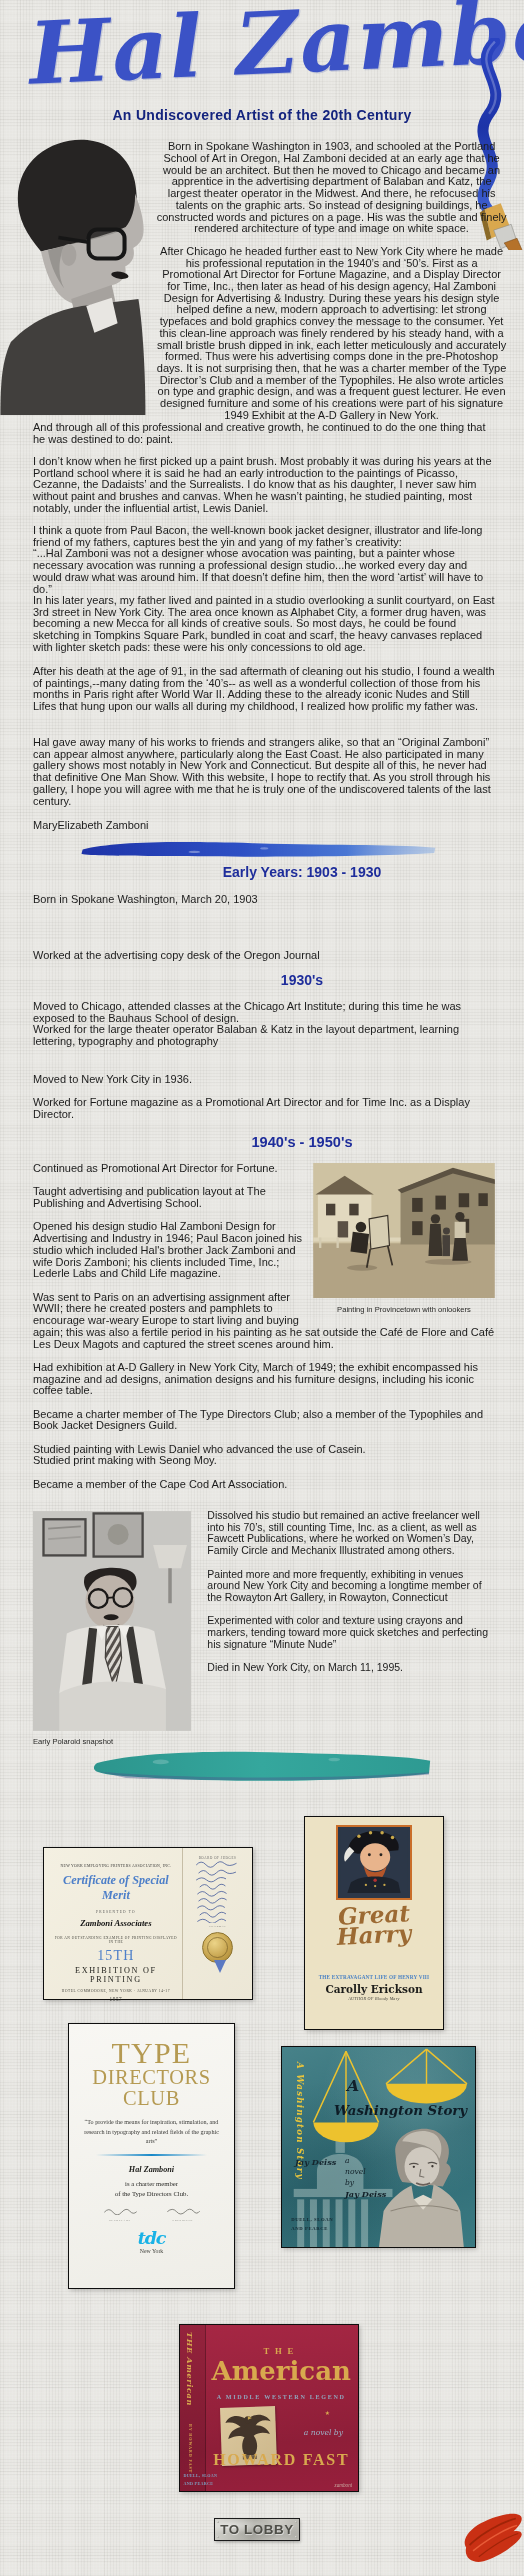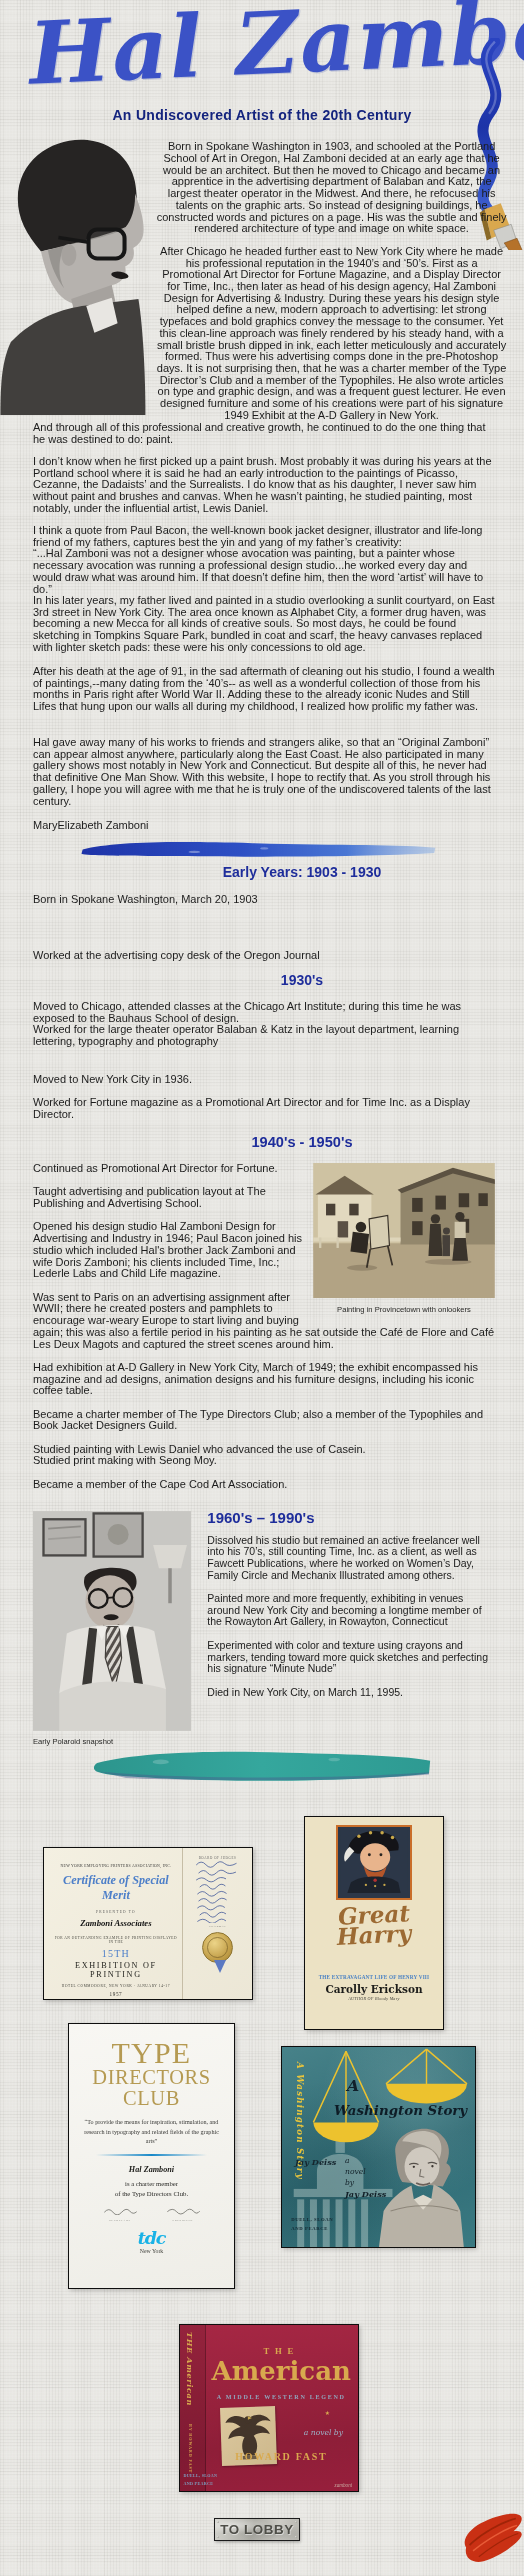--- a/index.html
+++ b/index.html
@@ -29,21 +29,21 @@
   .art{position:absolute;border:1.7px solid #0e0e0e;box-shadow:1.7px 2.3px 4.7px rgba(0,0,0,.25);box-sizing:border-box;}
   
   .merit{background:linear-gradient(135deg,#f4f0e2,#ece7d6);display:flex;}
   .merit .mcol{flex:1;text-align:center;padding:8.2px 3.5px 5.8px 9.3px;font-family:"Liberation Serif",serif;}
   .merit .jcol{width:62px;border-left:0.6px solid #c6bda6;padding:5.8px 3.5px 0;text-align:center;font-family:"Liberation Serif",serif;}
   .m-org{font-size:3.8px;letter-spacing:0.3px;color:#3a3a38;margin-top:8.2px;}
   .m-title{font-size:12.2px;font-weight:bold;font-style:italic;color:#4d7fc9;margin-top:4.7px;}
   .m-pres{font-size:3.5px;letter-spacing:1.2px;color:#555;margin-top:7px;}
   .m-recip{font-size:8.7px;font-weight:bold;font-style:italic;color:#141414;margin-top:3.5px;}
   .m-for{font-size:3.5px;letter-spacing:0.5px;color:#46463f;margin-top:8.2px;}
-  .m-num{font-size:10px;letter-spacing:1.2px;color:#4d7fc9;margin-top:4.7px;font-variant:small-caps;}
+  .m-num{font-size:14px;letter-spacing:1.2px;color:#4d7fc9;margin-top:4.7px;font-variant:small-caps;}
   .m-exh{font-size:8.2px;letter-spacing:1.7px;color:#23231f;margin-top:1.7px;}
   .m-venue{font-size:3.5px;letter-spacing:0.6px;color:#46463f;margin-top:4.7px;}
   .m-year{font-size:5.2px;letter-spacing:0.6px;color:#33332e;margin-top:3.5px;}
   .j-head{font-size:3.2px;letter-spacing:0.6px;color:#666;margin-top:2.3px;}
   .j-chair{font-size:2.6px;letter-spacing:0.3px;color:#777;}
   .seal{width:29px;height:29px;border-radius:50%;margin:3.5px auto 0;
     background:radial-gradient(circle at 40% 35%,#ecd488,#c3a04a 60%,#a08034);
     border:1.7px double #8d7430;position:relative;}
   .seal:after{content:"";position:absolute;inset:4.1px;border-radius:50%;border:0.6px solid rgba(120,95,40,.7);}
   .ribbon{width:0;height:0;margin:-2.3px auto 0;border-left:6.4px solid transparent;border-right:6.4px solid transparent;border-top:13px solid #5b79c2;position:relative;left:2.3px;}
@@ -87,21 +87,21 @@
   .amer{background:linear-gradient(175deg,#a62744,#8e1e38 70%,#971f3c);overflow:hidden;font-family:"Liberation Serif",serif;}
   .amer-spine{left:0;top:0;bottom:0;width:24.5px;background:rgba(0,0,0,.10);border-right:0.6px solid rgba(0,0,0,.25);}
   .amer-spine-title{left:4.7px;top:7px;writing-mode:vertical-rl;font-family:"DejaVu Serif",serif;font-weight:bold;font-style:italic;font-size:8.2px;letter-spacing:0.6px;color:#d8a94e;}
   .amer-spine-author{left:7.6px;top:99px;writing-mode:vertical-rl;font-size:4.1px;letter-spacing:0.9px;color:#d8a94e;font-weight:bold;}
   .amer-front{position:absolute;left:24.5px;top:0;right:0;bottom:0;text-align:center;}
   .amer-the{margin-top:21px;font-size:8.7px;font-weight:bold;letter-spacing:5.8px;color:#d8a94e;}
   .amer-title{font-family:"DejaVu Serif",serif;font-weight:bold;font-size:26px;color:#d8a94e;margin-top:0px;}
   .amer-sub{margin-top:8.2px;font-size:6.1px;font-weight:bold;letter-spacing:1.7px;color:#8fa6bd;}
   .amer-eagle{width:55px;height:58px;margin:7px 0 0 16.3px;background:linear-gradient(135deg,#dcc89e,#cdb88c);transform:rotate(-2deg);box-shadow:0.6px 1.2px 2.3px rgba(0,0,0,.35);}
   .amer-novelby{position:absolute;right:15px;top:103px;font-style:italic;font-size:7.6px;color:#9db3c8;font-family:"DejaVu Serif",serif;}
-  .amer-author{position:absolute;left:0;right:0;top:126px;font-weight:bold;font-size:10px;letter-spacing:1.7px;color:#d8a94e;}
+  .amer-author{position:absolute;left:0;right:0;top:126px;font-weight:bold;font-size:16px;letter-spacing:1.7px;color:#d8a94e;}
   .amer-star{position:absolute;right:28px;top:85px;color:#d8a94e;font-size:5.8px;}
   .amer-pub{position:absolute;left:3.5px;bottom:3.5px;font-size:4.1px;font-weight:bold;letter-spacing:0.3px;line-height:1.9;color:#7f9fc0;text-align:left;}
   .amer-sig{position:absolute;right:5.8px;bottom:3.5px;font-style:italic;font-size:5.2px;color:#c9a8a0;}
   
   .lobby{left:214px;top:2518px;width:86px;height:23px;border:1.2px solid #1c1c1c;box-sizing:border-box;
     background:
       radial-gradient(ellipse at 20% 30%, rgba(255,255,255,.5), transparent 40%),
       radial-gradient(ellipse at 70% 70%, rgba(120,120,115,.35), transparent 45%),
       linear-gradient(100deg,#d2d2cc,#ababa4 45%,#cccbc5 75%,#b8b7b1);
     text-align:center;cursor:pointer;box-shadow:1.2px 1.7px 2.9px rgba(0,0,0,.3);}
@@ -270,21 +270,20 @@
         <path d="M58,210 C86,192 180,190 208,206 L228,305 C180,335 85,340 45,312 Z" fill="#e3e1dc"></path>
         <path d="M96,200 L82,318 L98,322 L110,202 Z" fill="#3a3835"></path>
         <path d="M172,198 L190,305 L176,312 L158,200 Z" fill="#3a3835"></path>
         <polygon points="126,198 148,198 152,252 140,305 124,252" fill="url(#tiestripe)" stroke="#44403c" stroke-width="2"></polygon>
         <polygon points="108,198 128,198 118,222" fill="#efede9"></polygon>
         <polygon points="166,196 146,197 158,220" fill="#efede9"></polygon>
         <path d="M45,312 C90,290 150,285 228,305 L228,377 L45,377 Z" fill="#d6d4cf"></path>
       </svg>
       <div class="caption" style="margin-top:2.3px;">Early Polaroid snapshot</div>
     </div>
-    <div class="sixty-head">1960's – 1990's</div>
     <p>Dissolved his studio but remained an active freelancer well into his 70’s, still counting Time, Inc. as a client, as well as Fawcett Publications, where he worked on Women’s Day, Family Circle and Mechanix Illustrated among others.</p>
     <p>Painted more and more frequently, exhibiting in venues around New York City and becoming a longtime member of the Rowayton Art Gallery, in Rowayton, Connecticut</p>
     <p>Experimented with color and texture using crayons and markers, tending toward more quick sketches and perfecting his signature “Minute Nude”</p>
     <p>Died in New York City, on March 11, 1995.</p>
   </div>
 
   <svg class="abs" style="left:90px;top:1748px;" width="345" height="37" viewBox="0 0 592 64">
     <defs>
       <linearGradient id="tstroke" x1="0" y1="0" x2="1" y2="0">
         <stop offset="0" stop-color="#2c958d"></stop>

